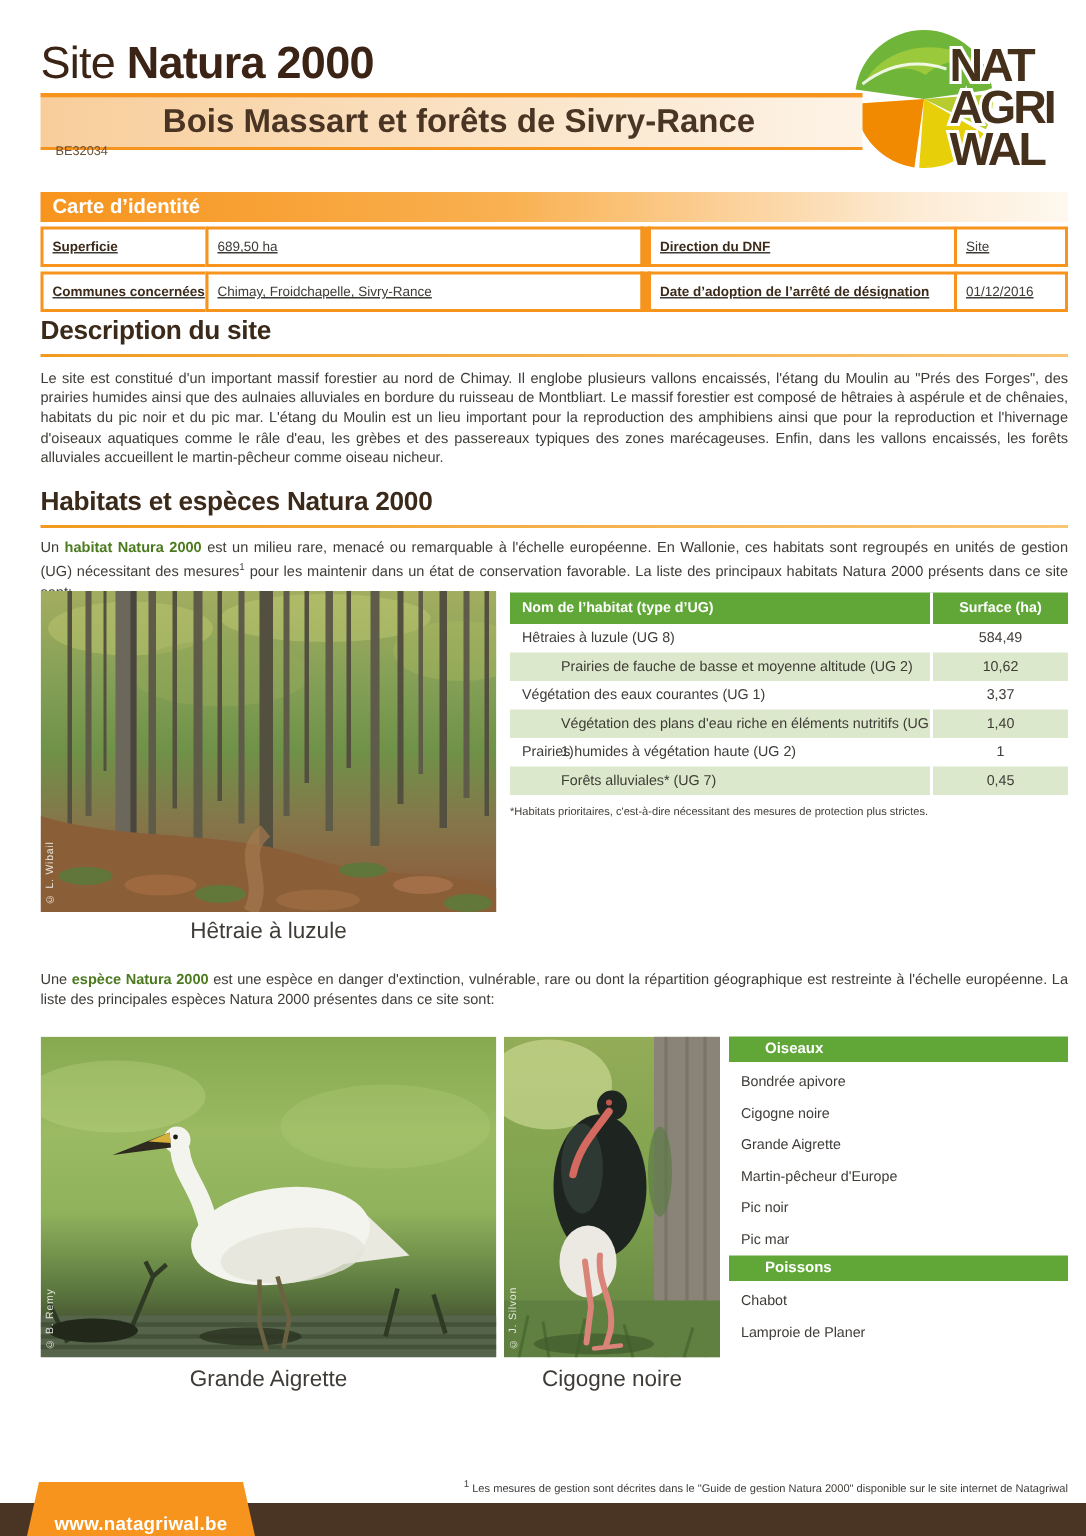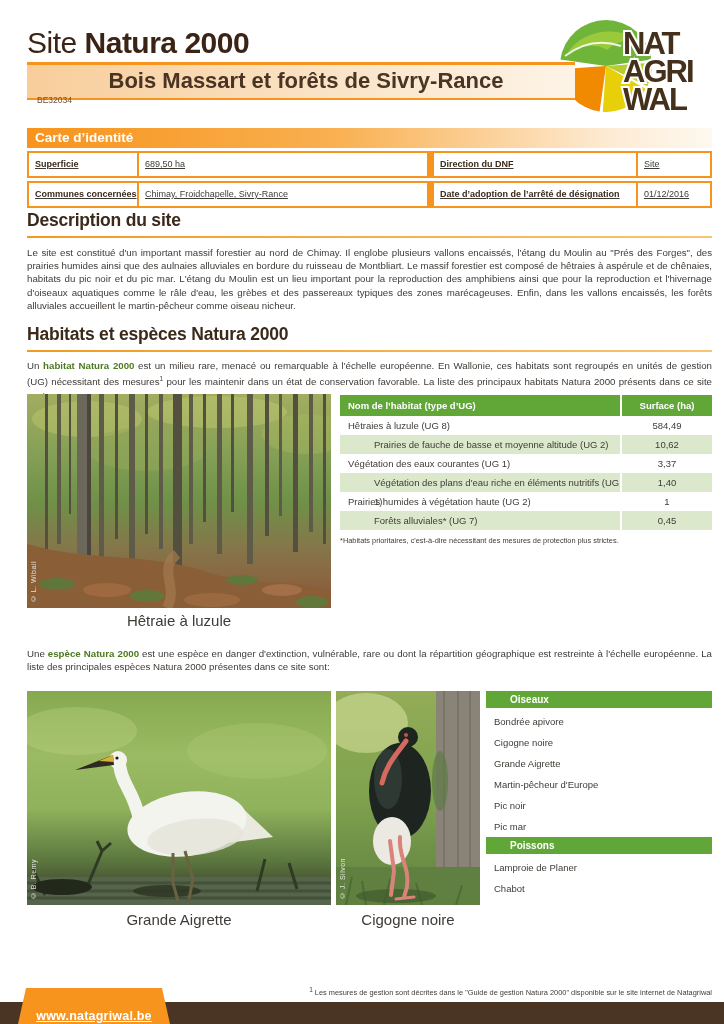--- a/index.html
+++ b/index.html
@@ -8,21 +8,21 @@
   .page {
     position:relative; width:724px; height:1024px; margin:0 auto;
     background:#ffffff; overflow:hidden; color:#3f3b37;
   }
 
   
   .main-title { position:absolute; left:27px; top:26px; font-size:30px; color:#3b2415; letter-spacing:-0.5px; }
   .main-title .t-light { font-weight:400; }
   .main-title .t-bold { font-weight:800; }
 
-  .logo { position:absolute; right:19px; top:16px; width:146px; height:102px; }
+  .logo { position:absolute; right:9px; top:16px; width:146px; height:102px; }
 
   .site-banner {
     position:absolute; left:27px; top:62px; width:548px; height:38px;
     border-top:3px solid #f7941d; border-bottom:2px solid #f7941d;
     background:linear-gradient(to right,#f8cd9a,#fbe9d2 70%,#fdf3e6);
     padding:3px 0 0 10px;
   }
   .site-banner .site-name { font-size:22px; font-weight:700; color:#4a3423;text-align:center; }
   .site-banner .site-code { font-size:8.5px; color:#6b5138; margin-top:1px; }
 
@@ -73,21 +73,21 @@
                height:17px; line-height:17px; padding-left:24px; margin-bottom:3px; }
   .sp-item { font-size:9.5px; color:#3f3b37; height:21px; line-height:21px; padding-left:8px; }
 
   
   .page-footnote { position:absolute; left:27px; top:986px; width:685px; text-align:right;
                    font-size:7.4px; color:#3f3b37; }
   .footer-bar { position:absolute; left:0; bottom:0; width:724px; height:22px; background:#4a3423; }
   .footer-tab { position:absolute; left:18px; bottom:0; width:152px; height:36px; background:#f7941d;
                 clip-path:polygon(8px 0, 144px 0, 152px 36px, 0 36px);
                 display:flex; align-items:center; justify-content:center; }
-  .footer-tab span { color:#ffffff; font-weight:700; font-size:12.5px; margin-top:20px; letter-spacing:0.2px;text-decoration:underline; }
+  .footer-tab span { color:#ffffff; font-weight:700; font-size:12.5px; margin-top:20px; letter-spacing:0.2px; }
 </style>
 </head>
 <body>
 
 <div class="page">
 
   <div class="main-title">
     <span class="t-light">Site </span><span class="t-bold">Natura 2000</span>
   </div>
 
@@ -314,22 +314,22 @@
 
   <div class="species-panel">
     <div class="sp-header">Oiseaux</div>
     <div class="sp-item">Bondrée apivore</div>
     <div class="sp-item">Cigogne noire</div>
     <div class="sp-item">Grande Aigrette</div>
     <div class="sp-item">Martin-pêcheur d'Europe</div>
     <div class="sp-item">Pic noir</div>
     <div class="sp-item">Pic mar</div>
     <div class="sp-header">Poissons</div>
+    <div class="sp-item">Chabot</div>
     <div class="sp-item">Lamproie de Planer</div>
-    <div class="sp-item">Chabot</div>
   </div>
 
   <div class="caption" style="left:27px; top:911px; width:304px;">Grande Aigrette</div>
   <div class="caption" style="left:336px; top:911px; width:144px;">Cigogne noire</div>
 
   <div class="page-footnote">
     <sup>1</sup><span> Les mesures de gestion sont décrites dans le "Guide de gestion Natura 2000" disponible sur le site internet de Natagriwal</span>
   </div>
 
   <div class="footer-bar"></div>

